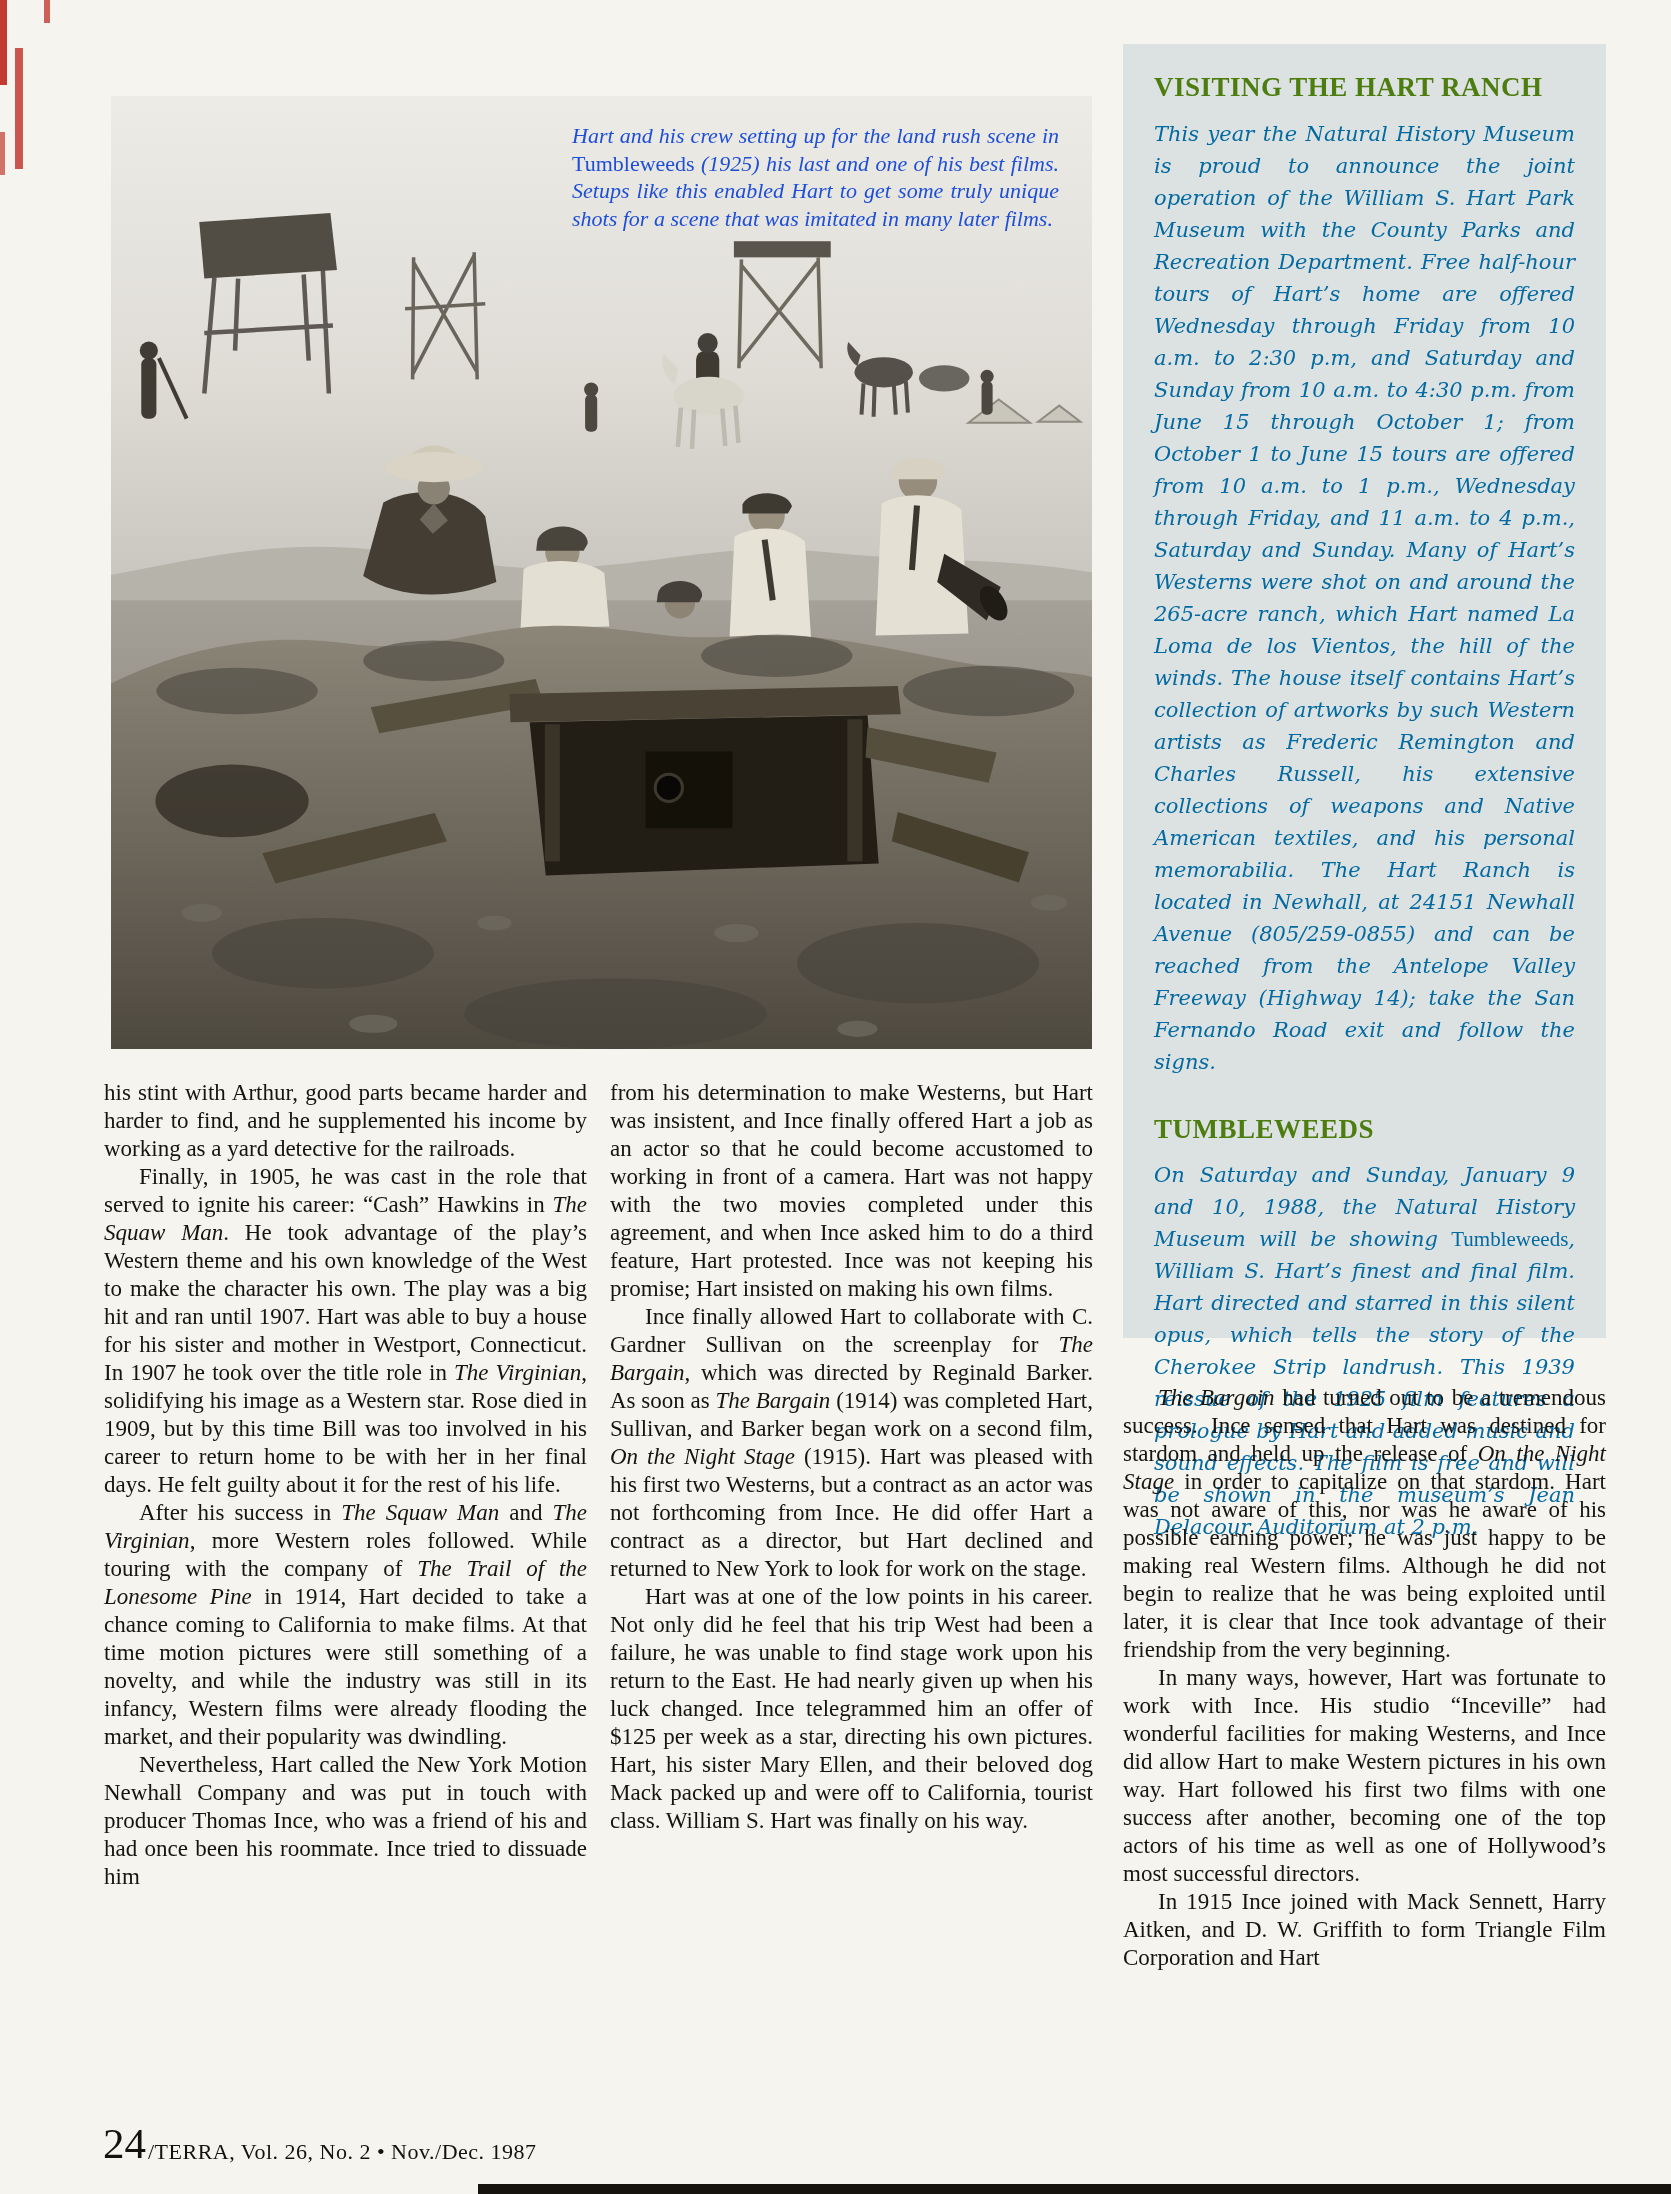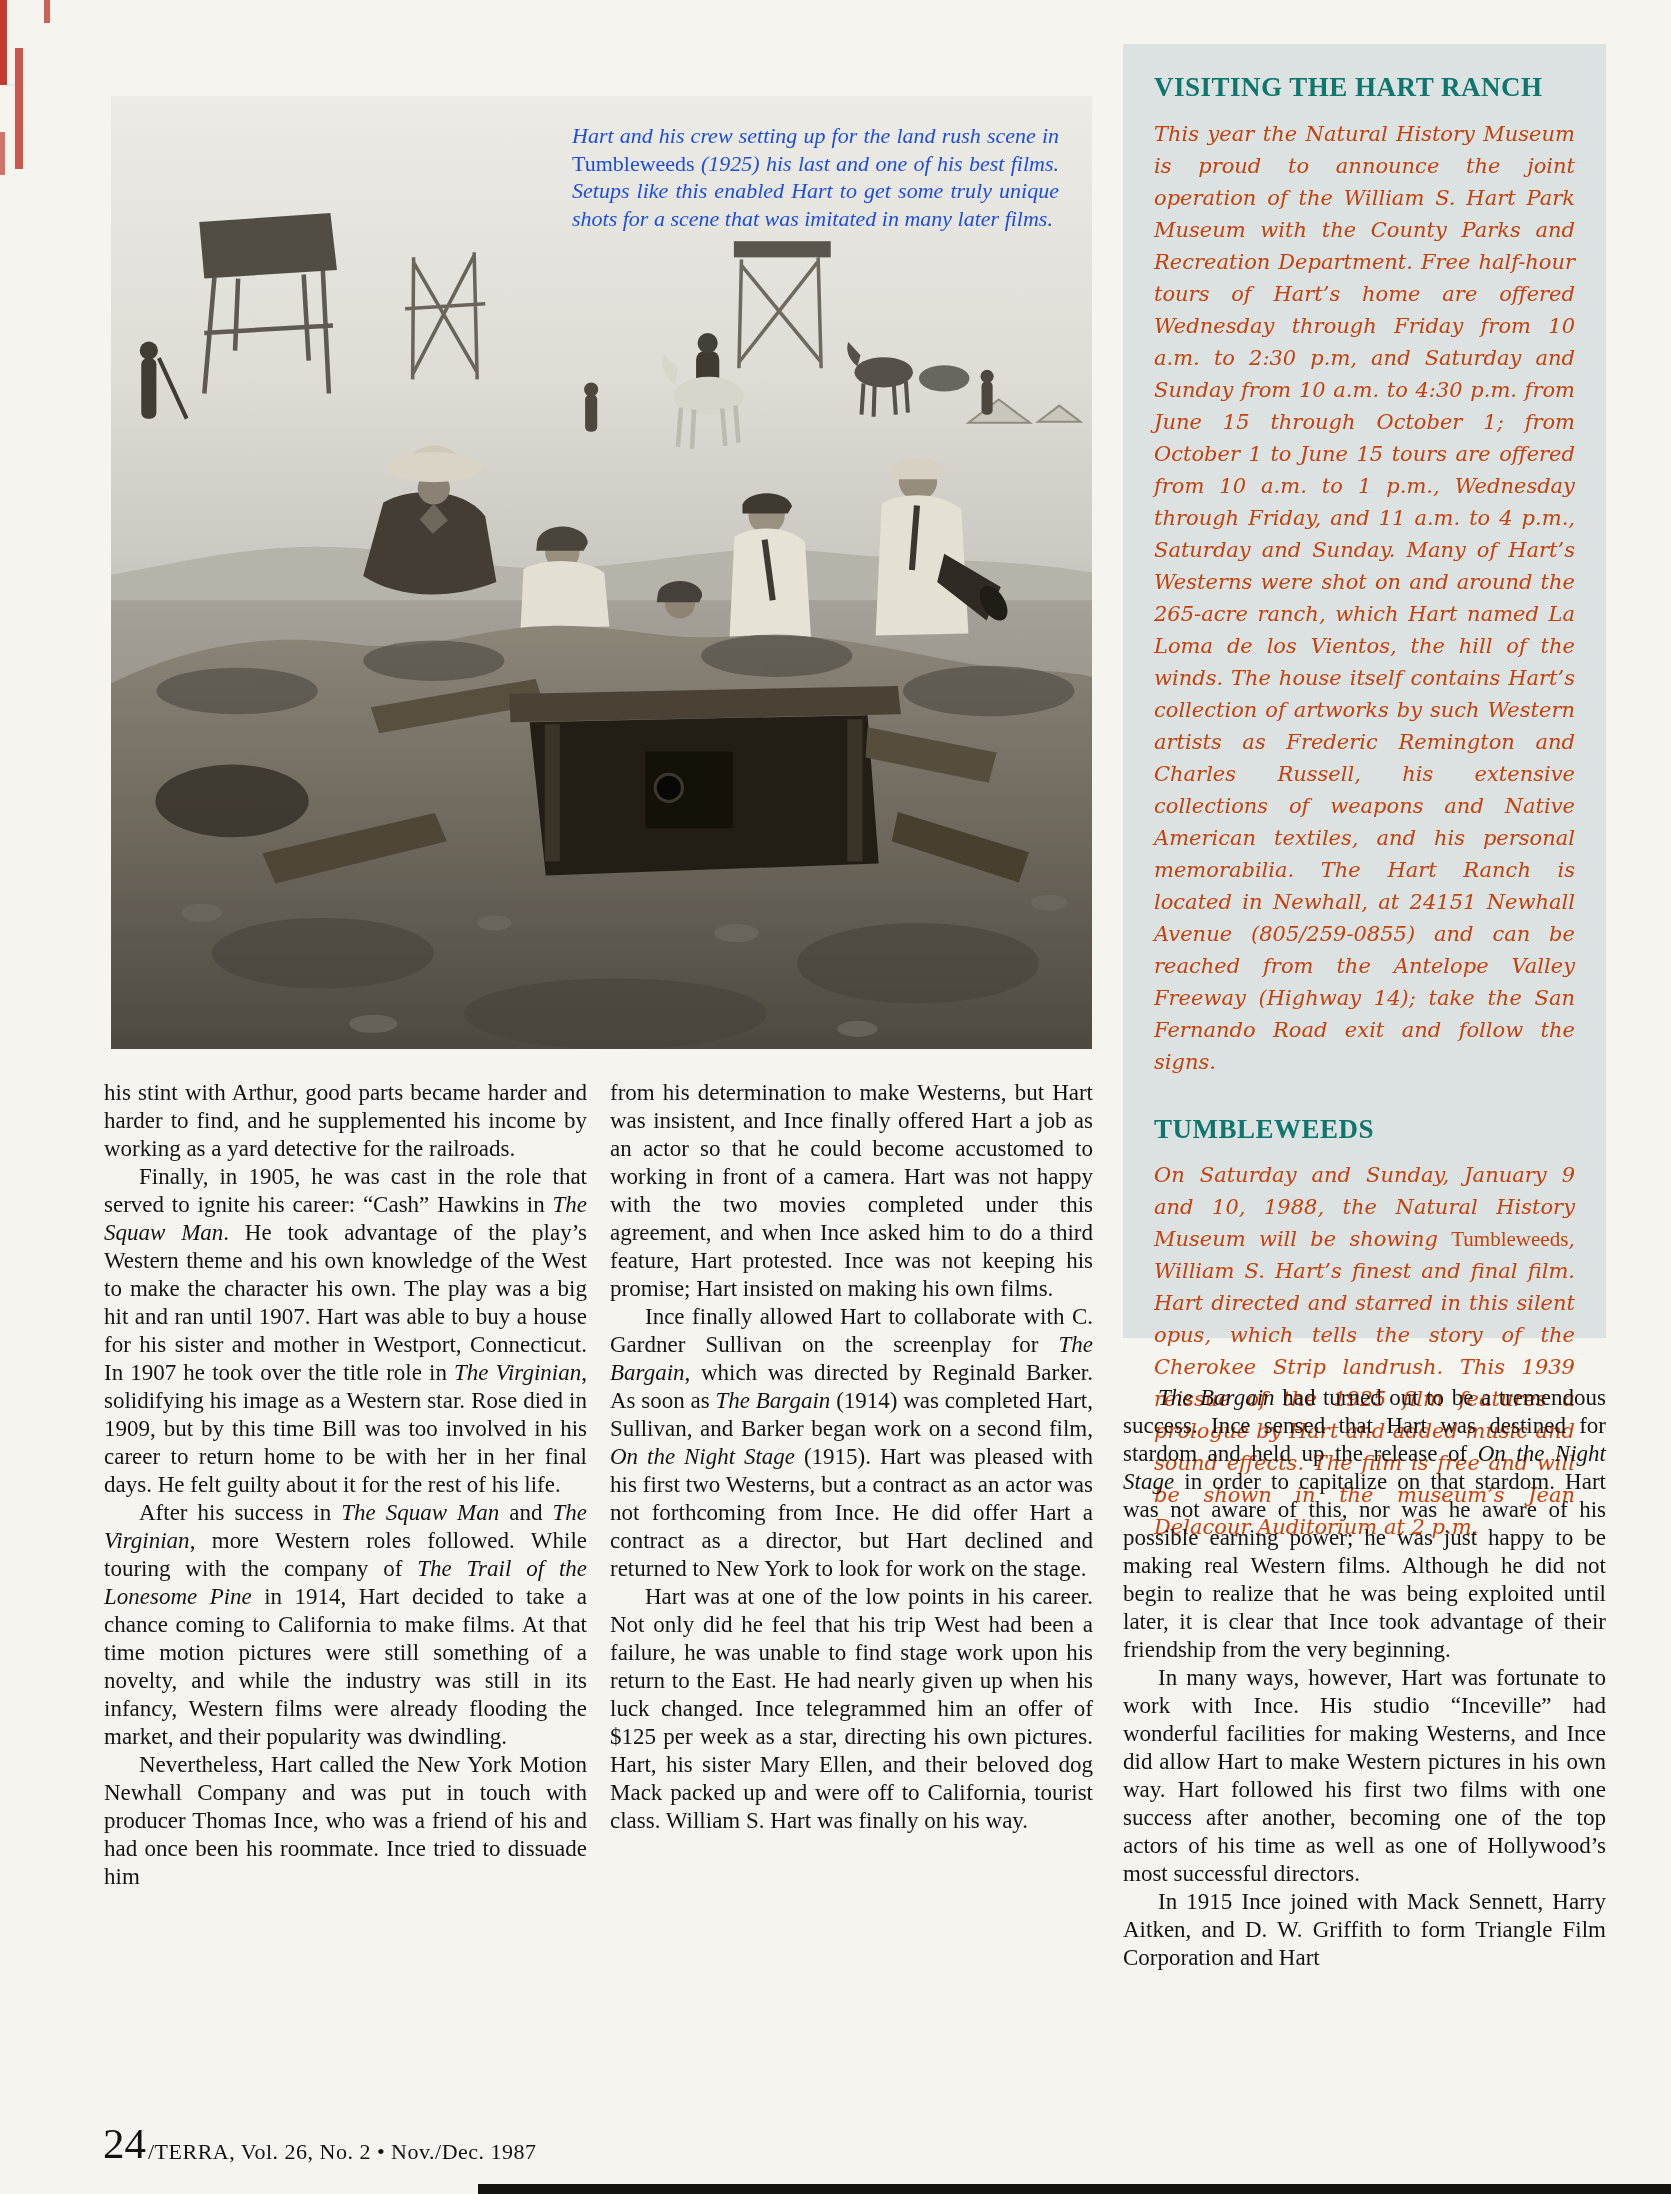--- a/index.html
+++ b/index.html
@@ -34,27 +34,27 @@
   
   .sidebar{
     position:absolute;left:1123px;top:44px;width:483px;height:1294px;
     background:#dce2e1;
     box-sizing:border-box;
     padding:29px 31px 20px 31px;
   }
   .sidebar .sec-title{
     font-family:"Liberation Serif", serif;
     font-weight:700;font-size:27px;line-height:1.1;
-    letter-spacing:0.5px;margin:0 0 15px 0;color:#0f766e;
+    letter-spacing:0.5px;margin:0 0 15px 0;color:#4d7c0f;
   }
   .sidebar .sec-title.second{margin-top:37px;}
   .sidebar .sec-body{
     font-family:"DejaVu Serif", serif;
     font-style:italic;font-size:21px;line-height:32px;
-    text-align:justify;margin:0;color:#c2410c;
+    text-align:justify;margin:0;color:#0369a1;
   }
   .sidebar .sec-body em{font-style:normal;font-family:"Liberation Serif", serif;}
 
   
   .col{
     position:absolute;width:483px;top:1079px;
     font-size:23px;line-height:28px;text-align:justify;
     color:#161411;
   }
   .col p{margin:0;}

